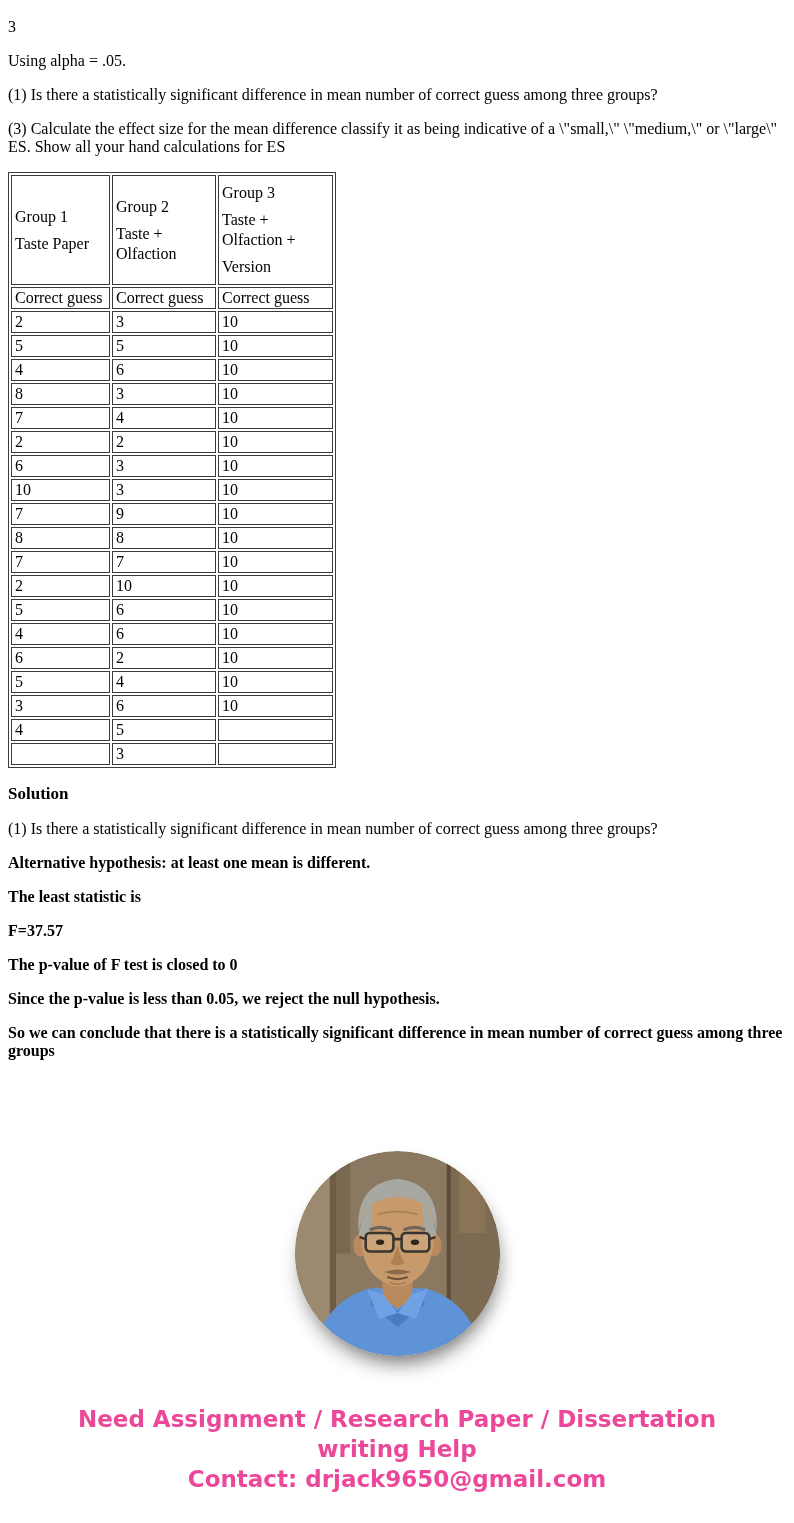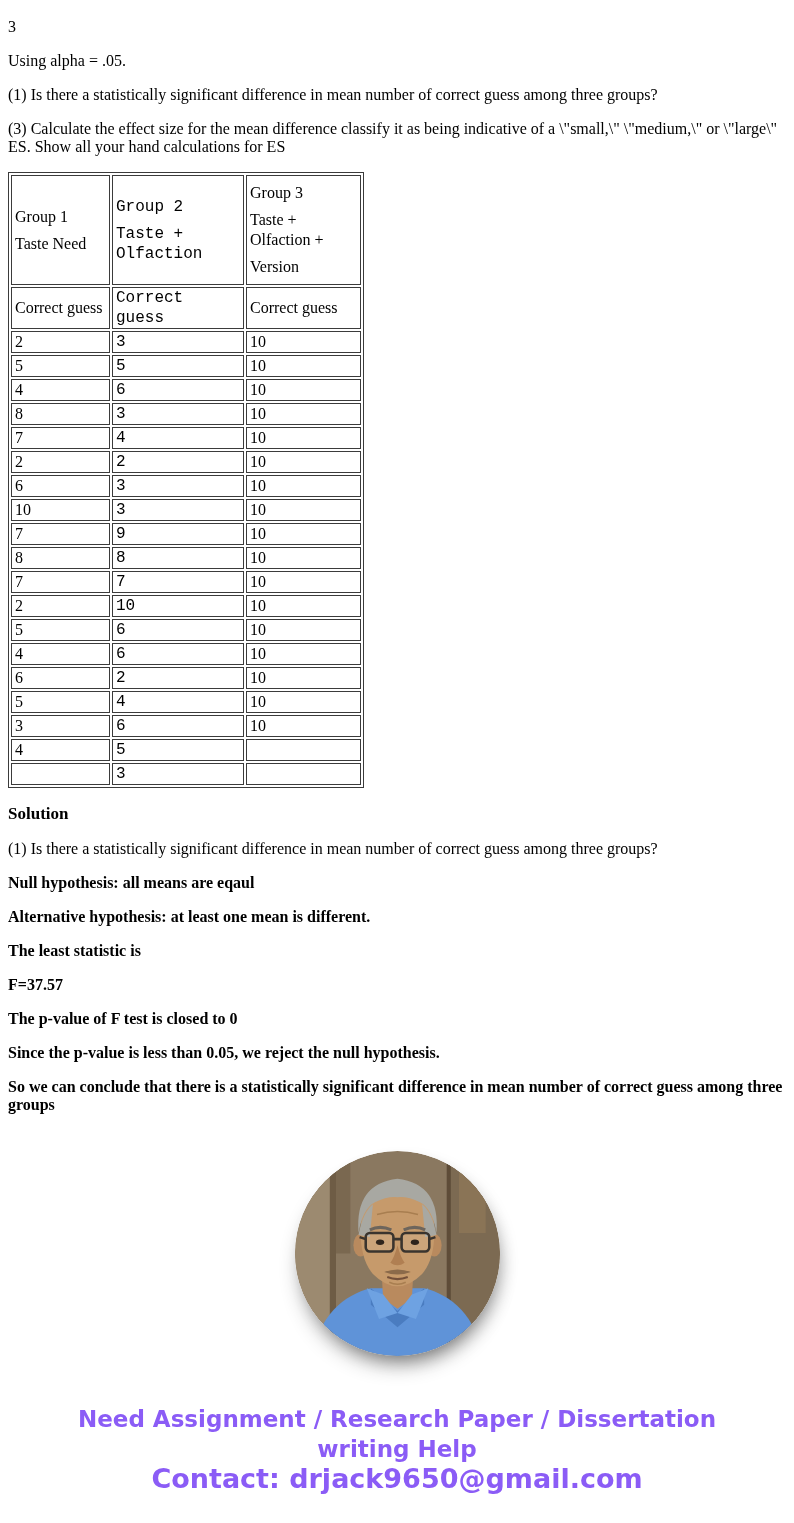--- a/index.html
+++ b/index.html
@@ -52,21 +52,21 @@
   }
   table.scores th, table.scores td {
     border: 1px solid #3b3b3b;
     font-weight: normal;
     text-align: left;
     vertical-align: middle;
     padding: 0 3px;
     line-height: 20px;
   }
   table.scores th:nth-child(1), table.scores td:nth-child(1) { width: 99px; }
-  table.scores th:nth-child(2), table.scores td:nth-child(2) { width: 132px; font-family: Liberation Mono, monospace; }
+  table.scores th:nth-child(2), table.scores td:nth-child(2) { width: 104px; }
   table.scores th:nth-child(3), table.scores td:nth-child(3) { width: 115px; }
   table.scores td { height: 20px; }
   .hdr-line { margin: 7px 0; line-height: 20px; }
   .row-sub th { height: 20px; }
 
   
   .photo-wrap {
     width: 100%;
     display: flex;
     justify-content: center;
@@ -80,51 +80,51 @@
     box-shadow: 0 14px 22px -8px rgba(0,0,0,0.45), 6px 8px 18px -6px rgba(0,0,0,0.25);
   }
   .photo svg { display: block; }
 
   
   .footer {
     margin-top: 48px;
     text-align: center;
     font-family: "DejaVu Sans", "Liberation Sans", sans-serif;
     font-weight: 700;
-    color: #8b5cf6;
+    color: #ec4899;
   }
   .footer-heading {
     font-size: 23px;
     line-height: 30px;
     max-width: 700px;
     margin: 0 auto;
   }
   .footer-contact {
-    font-size: 27px;
+    font-size: 23px;
     line-height: 30px;
     margin-top: 0;
   }
 </style>
 </head>
 <body>
 
 <div class="page">
 
   <div class="document">
     <p class="doc-p">3</p>
     <p class="doc-p">Using alpha = .05.</p>
     <p class="doc-p">(1) Is there a statistically significant difference in mean number of correct guess among three groups?</p>
     <p class="doc-p">(3) Calculate the effect size for the mean difference classify it as being indicative of a \"small,\" \"medium,\" or \"large\" ES. Show all your hand calculations for ES</p>
 
     <table class="scores">
       <thead>
         <tr class="row-titles">
             <th>
               <div class="hdr-line">Group 1</div>
-              <div class="hdr-line">Taste Need</div>
+              <div class="hdr-line">Taste Paper</div>
             </th>
             <th>
               <div class="hdr-line">Group 2</div>
               <div class="hdr-line">Taste + Olfaction</div>
             </th>
             <th>
               <div class="hdr-line">Group 3</div>
               <div class="hdr-line">Taste + Olfaction +</div>
               <div class="hdr-line">Version</div>
             </th>
@@ -230,21 +230,20 @@
             <td></td>
             <td>3</td>
             <td></td>
           </tr>
         </tbody>
     </table>
 
     <p class="solution-heading">Solution</p>
     <p class="doc-p">(1) Is there a statistically significant difference in mean number of correct guess among three groups?</p>
     <div>
-        <p class="bold-line">Null hypothesis: all means are eqaul</p>
         <p class="bold-line">Alternative hypothesis: at least one mean is different.</p>
         <p class="bold-line">The least statistic is</p>
         <p class="bold-line">F=37.57</p>
         <p class="bold-line">The p-value of F test is closed to 0</p>
         <p class="bold-line">Since the p-value is less than 0.05, we reject the null hypothesis.</p>
         <p class="bold-line">So we can conclude that there is a statistically significant difference in mean number of correct guess among three groups</p>
       </div>
 
   </div>
 

